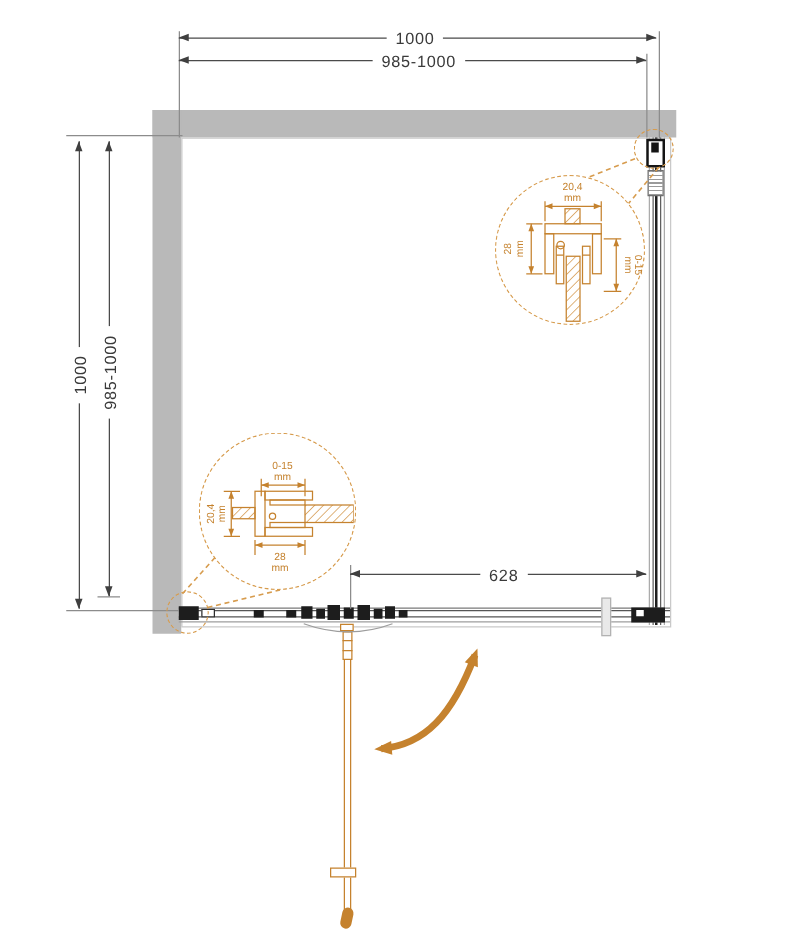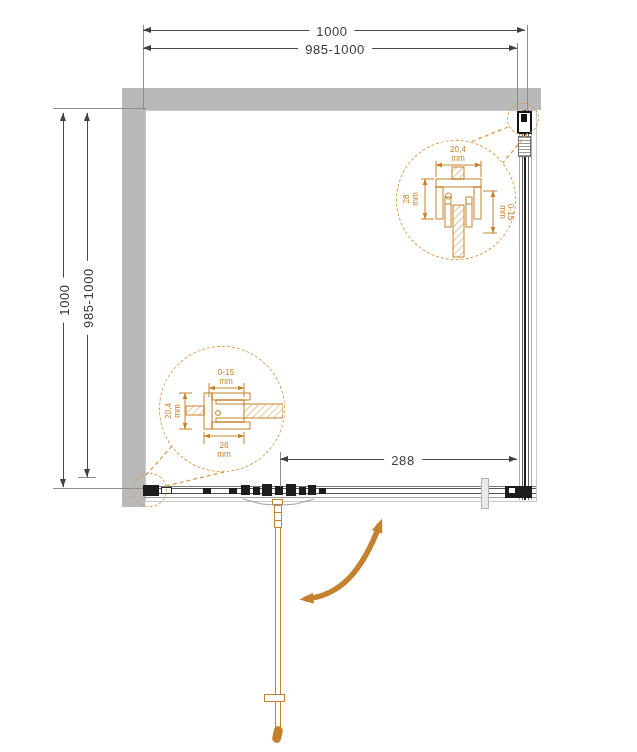--- a/index.html
+++ b/index.html
@@ -109,21 +109,21 @@
   <span class="dim-label vert" style="left:64px; top:300px;">1000</span>
 
   <div class="line-v" style="left:87px; top:113px; height:364px;"></div>
   <div class="arr u" style="left:84px; top:113px;"></div>
   <div class="arr d" style="left:84px; top:469px;"></div>
   <span class="dim-label vert" style="left:88px; top:298px;">985-1000</span>
 
   <div class="line-h" style="left:280px; top:459px; width:237px;"></div>
   <div class="arr l" style="left:280px; top:456px;"></div>
   <div class="arr r" style="left:509px; top:456px;"></div>
-  <span class="dim-label" style="left:403px; top:460px;">288</span>
+  <span class="dim-label" style="left:403px; top:460px;">628</span>
 
   <div class="door-edge" style="left:275px; top:500px; width:4px; height:228px;"></div>
   <div class="orange-box" style="left:272px; top:499px; width:11px; height:6px;"></div>
   <div class="orange-box" style="left:274px; top:505px; width:8px; height:23px;"></div>
   <div class="abs" style="left:274px; top:512px; width:8px; height:1px; background:#c5822e;"></div>
   <div class="abs" style="left:274px; top:520px; width:8px; height:1px; background:#c5822e;"></div>
   <div class="orange-box" style="left:264px; top:694px; width:21px; height:8px; border-width:1.5px;"></div>
   <div class="abs" style="left:273px; top:726px; width:9px; height:17px; background:#c5822e; border-radius:5px; transform:rotate(12deg);"></div>
 
   <svg class="overlay-svg" width="637" height="752" viewBox="0 0 637 752">

